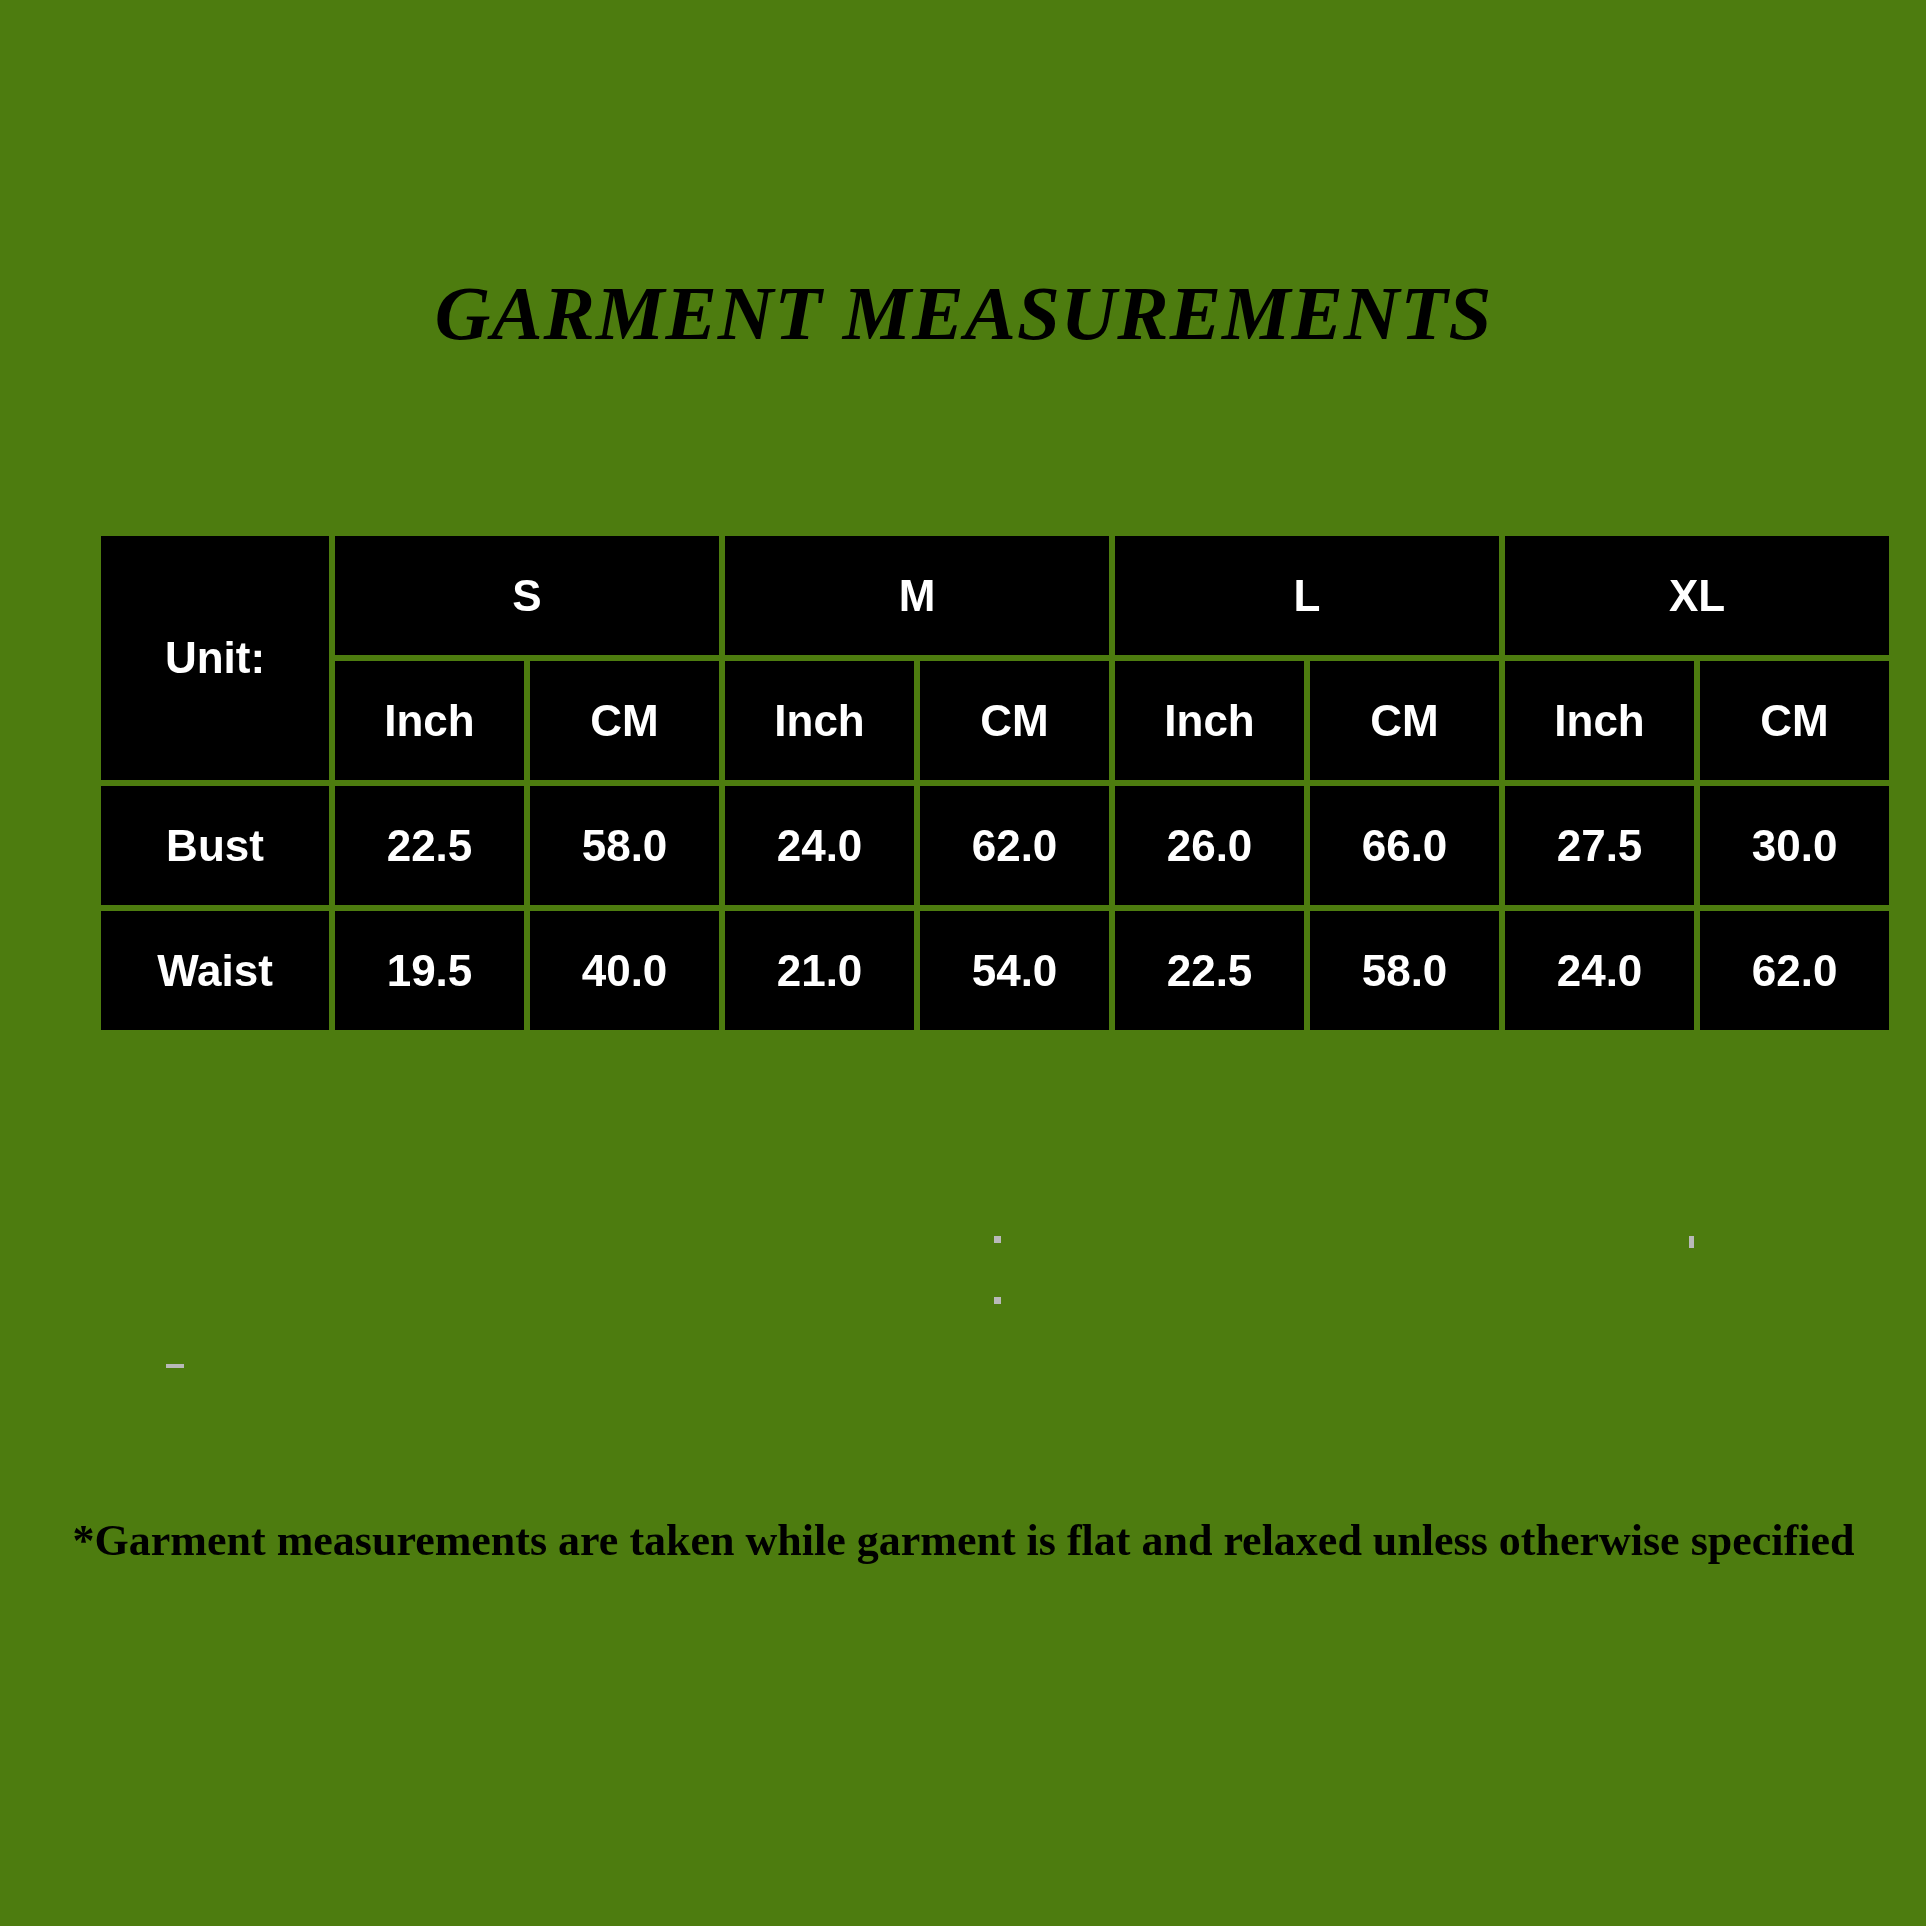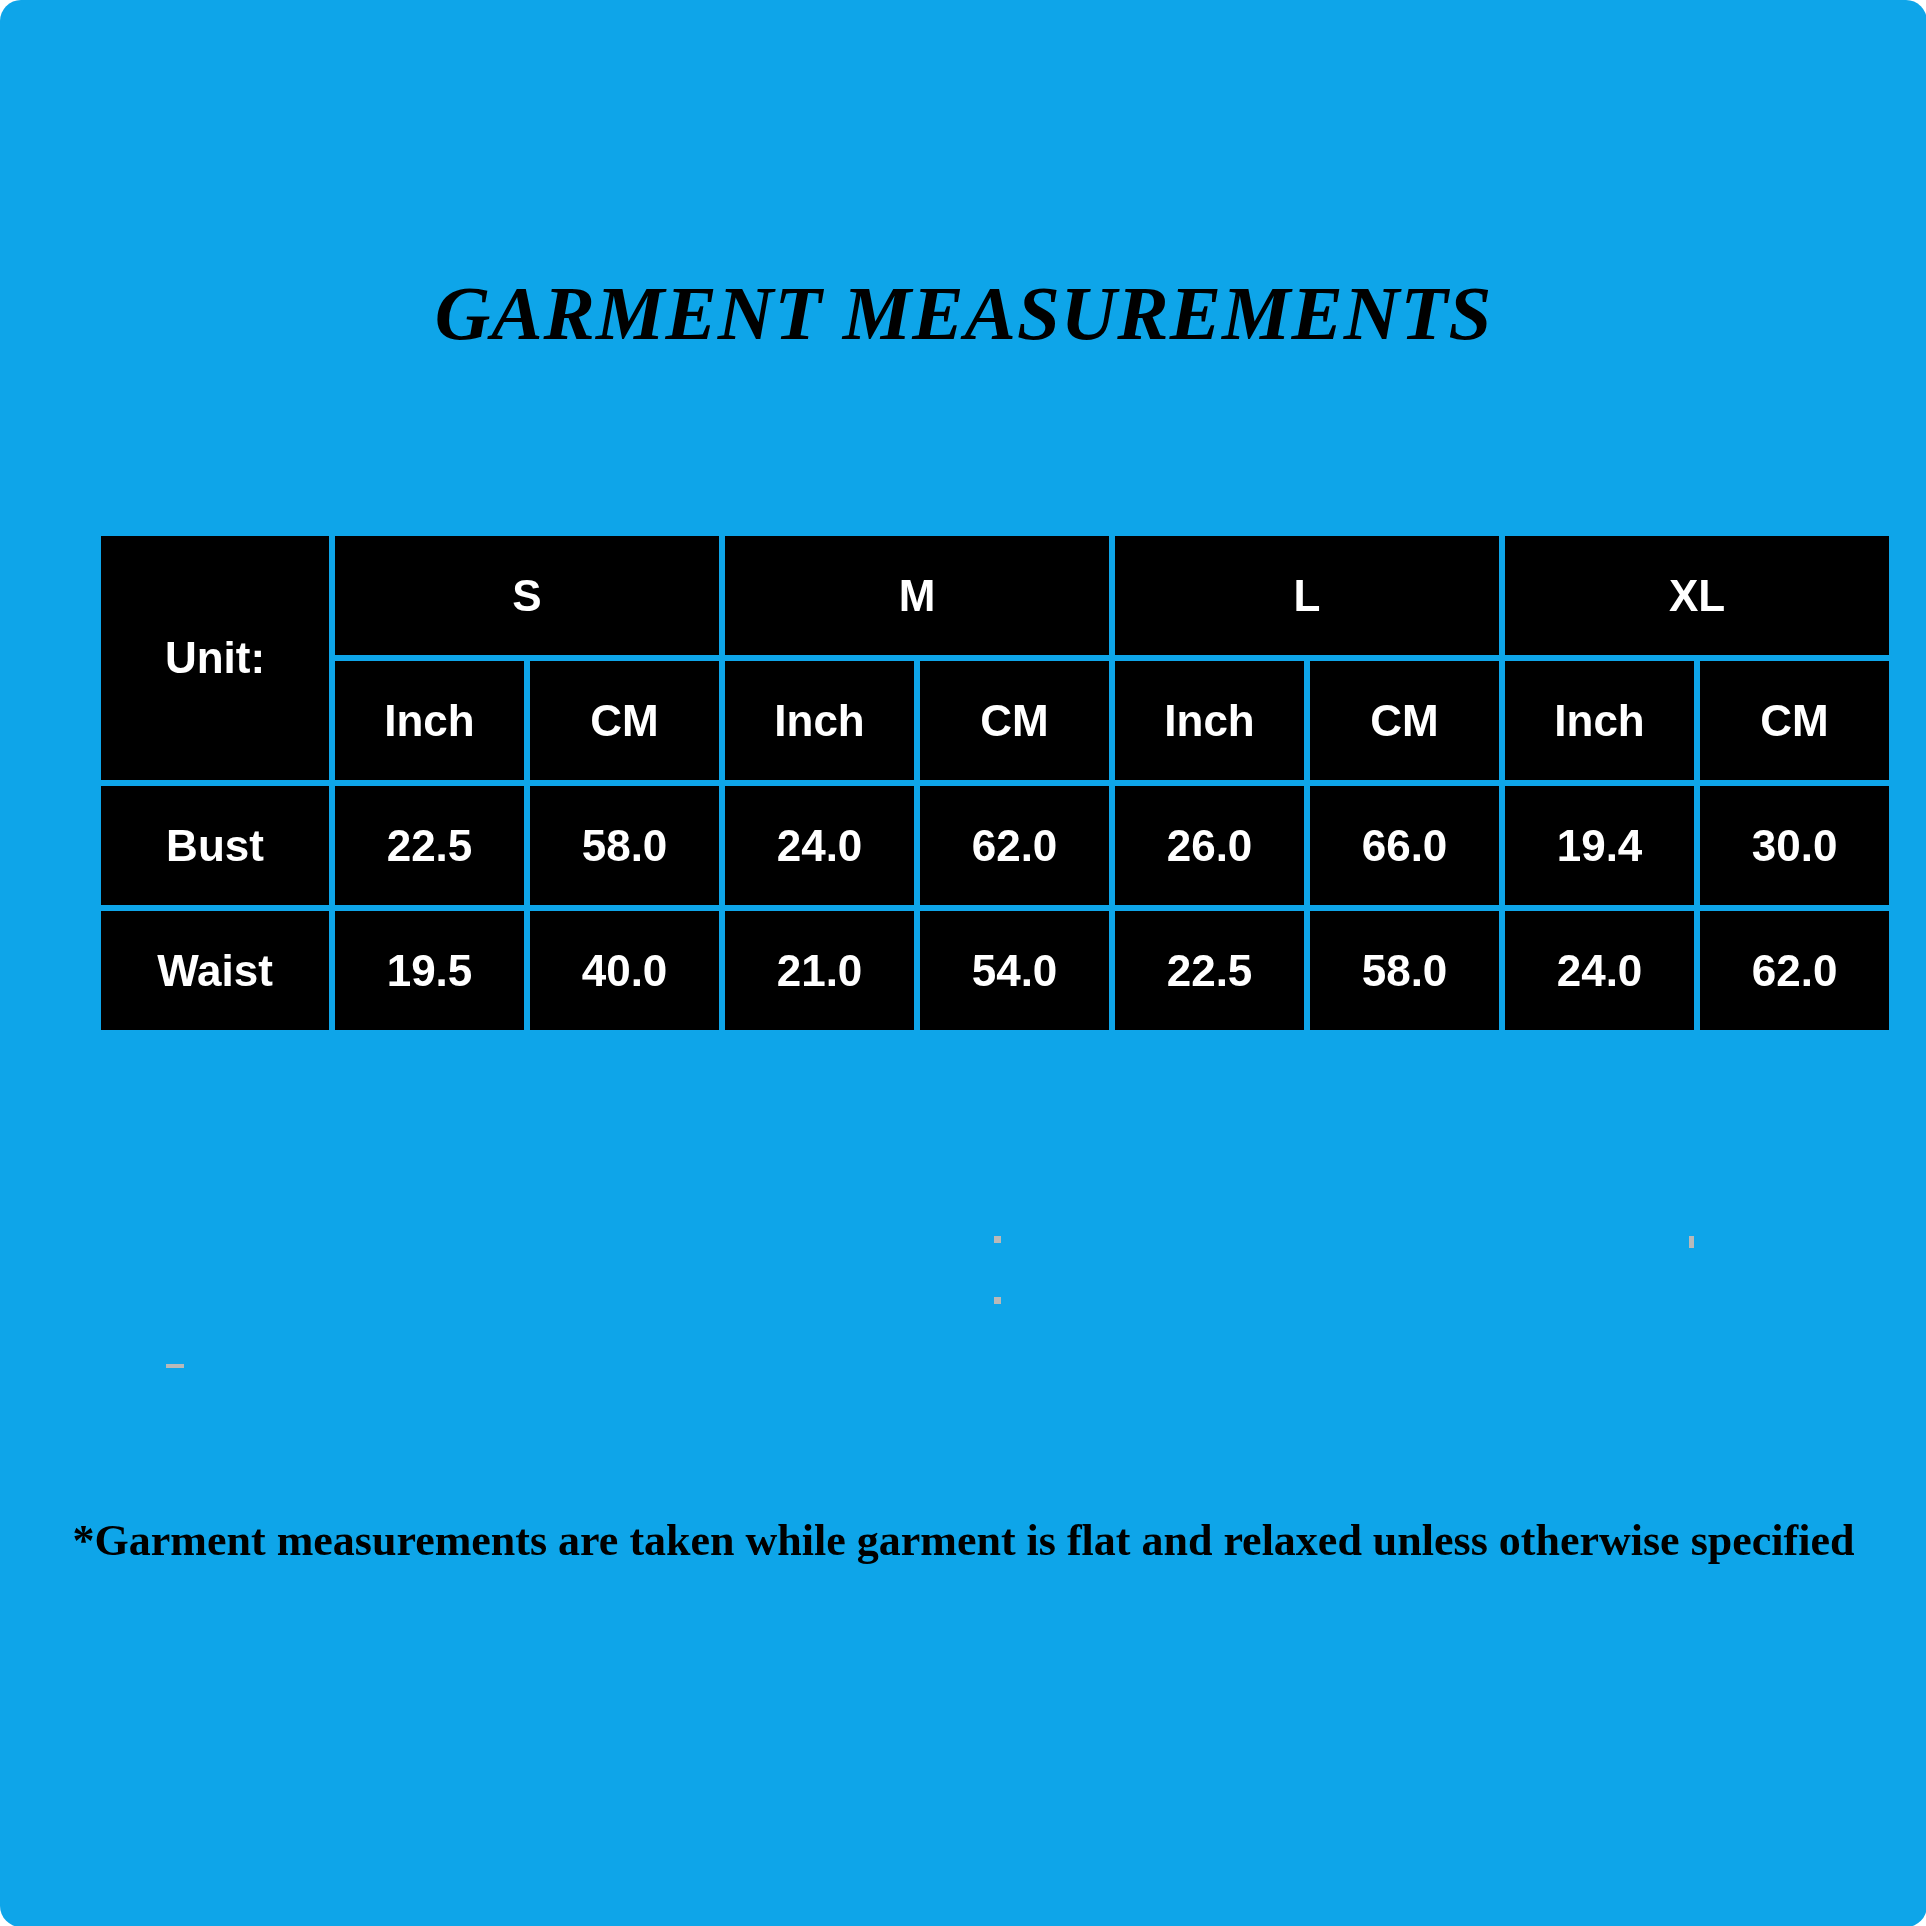--- a/index.html
+++ b/index.html
@@ -12,22 +12,21 @@
     height: 1927px;
     font-family: "Liberation Sans", sans-serif;
     color: #000000;
     position: relative;
     overflow: hidden;
   }
 
   .page {
     position: absolute;
     inset: 0;
-    background: #0ea5e9;
-    border-radius: 21px;
+    background: #4d7c0f;
   }
 
   
   .title {
     position: absolute;
     left: 0;
     right: 0;
     top: 269px;
     text-align: center;
     font-family: "Liberation Serif", serif;
@@ -172,21 +171,21 @@
         </tr>
 
         <tr>
           <td class="row-label">Bust</td>
           <td class="value">22.5</td>
           <td class="value">58.0</td>
           <td class="value">24.0</td>
           <td class="value">62.0</td>
           <td class="value">26.0</td>
           <td class="value">66.0</td>
-          <td class="value">19.4</td>
+          <td class="value">27.5</td>
           <td class="value">30.0</td>
         </tr>
 
         <tr>
           <td class="row-label">Waist</td>
           <td class="value">19.5</td>
           <td class="value">40.0</td>
           <td class="value">21.0</td>
           <td class="value">54.0</td>
           <td class="value">22.5</td>

